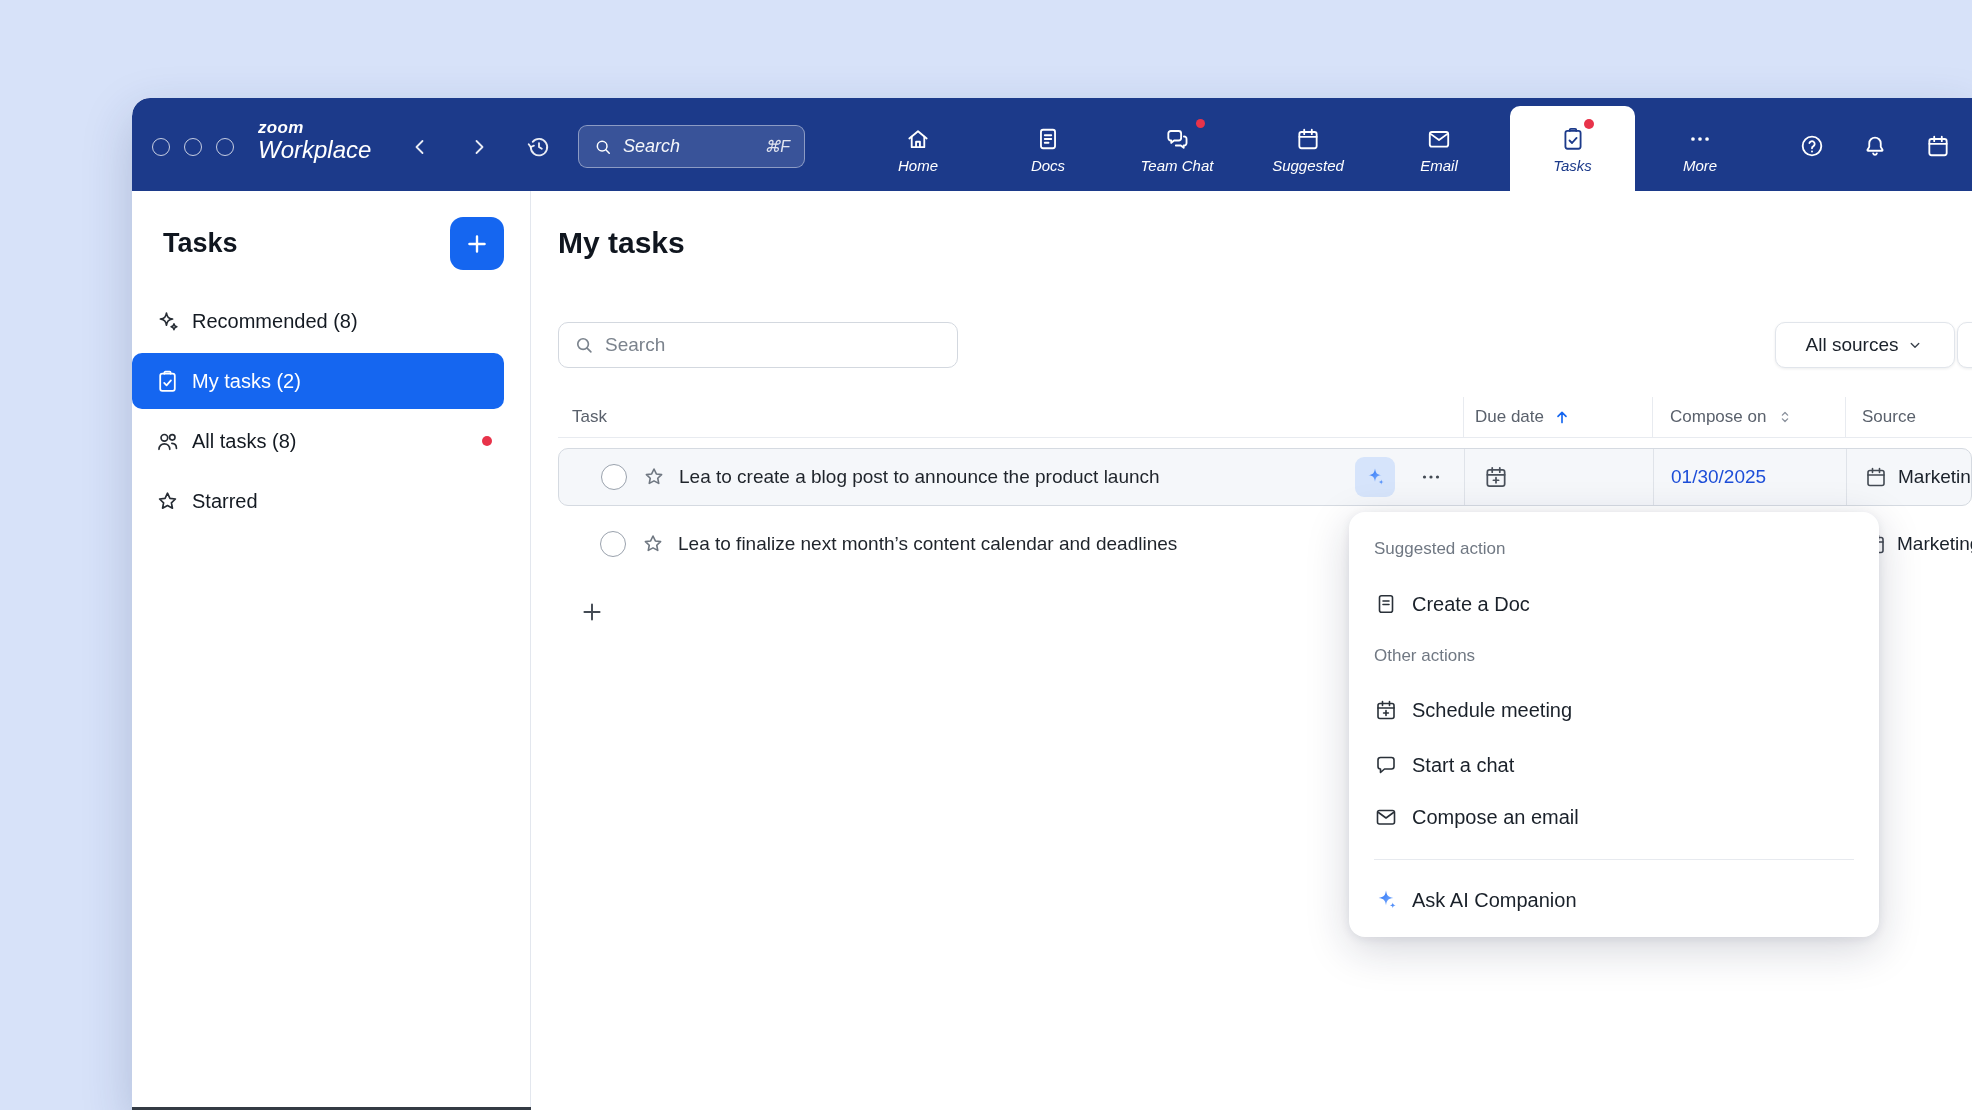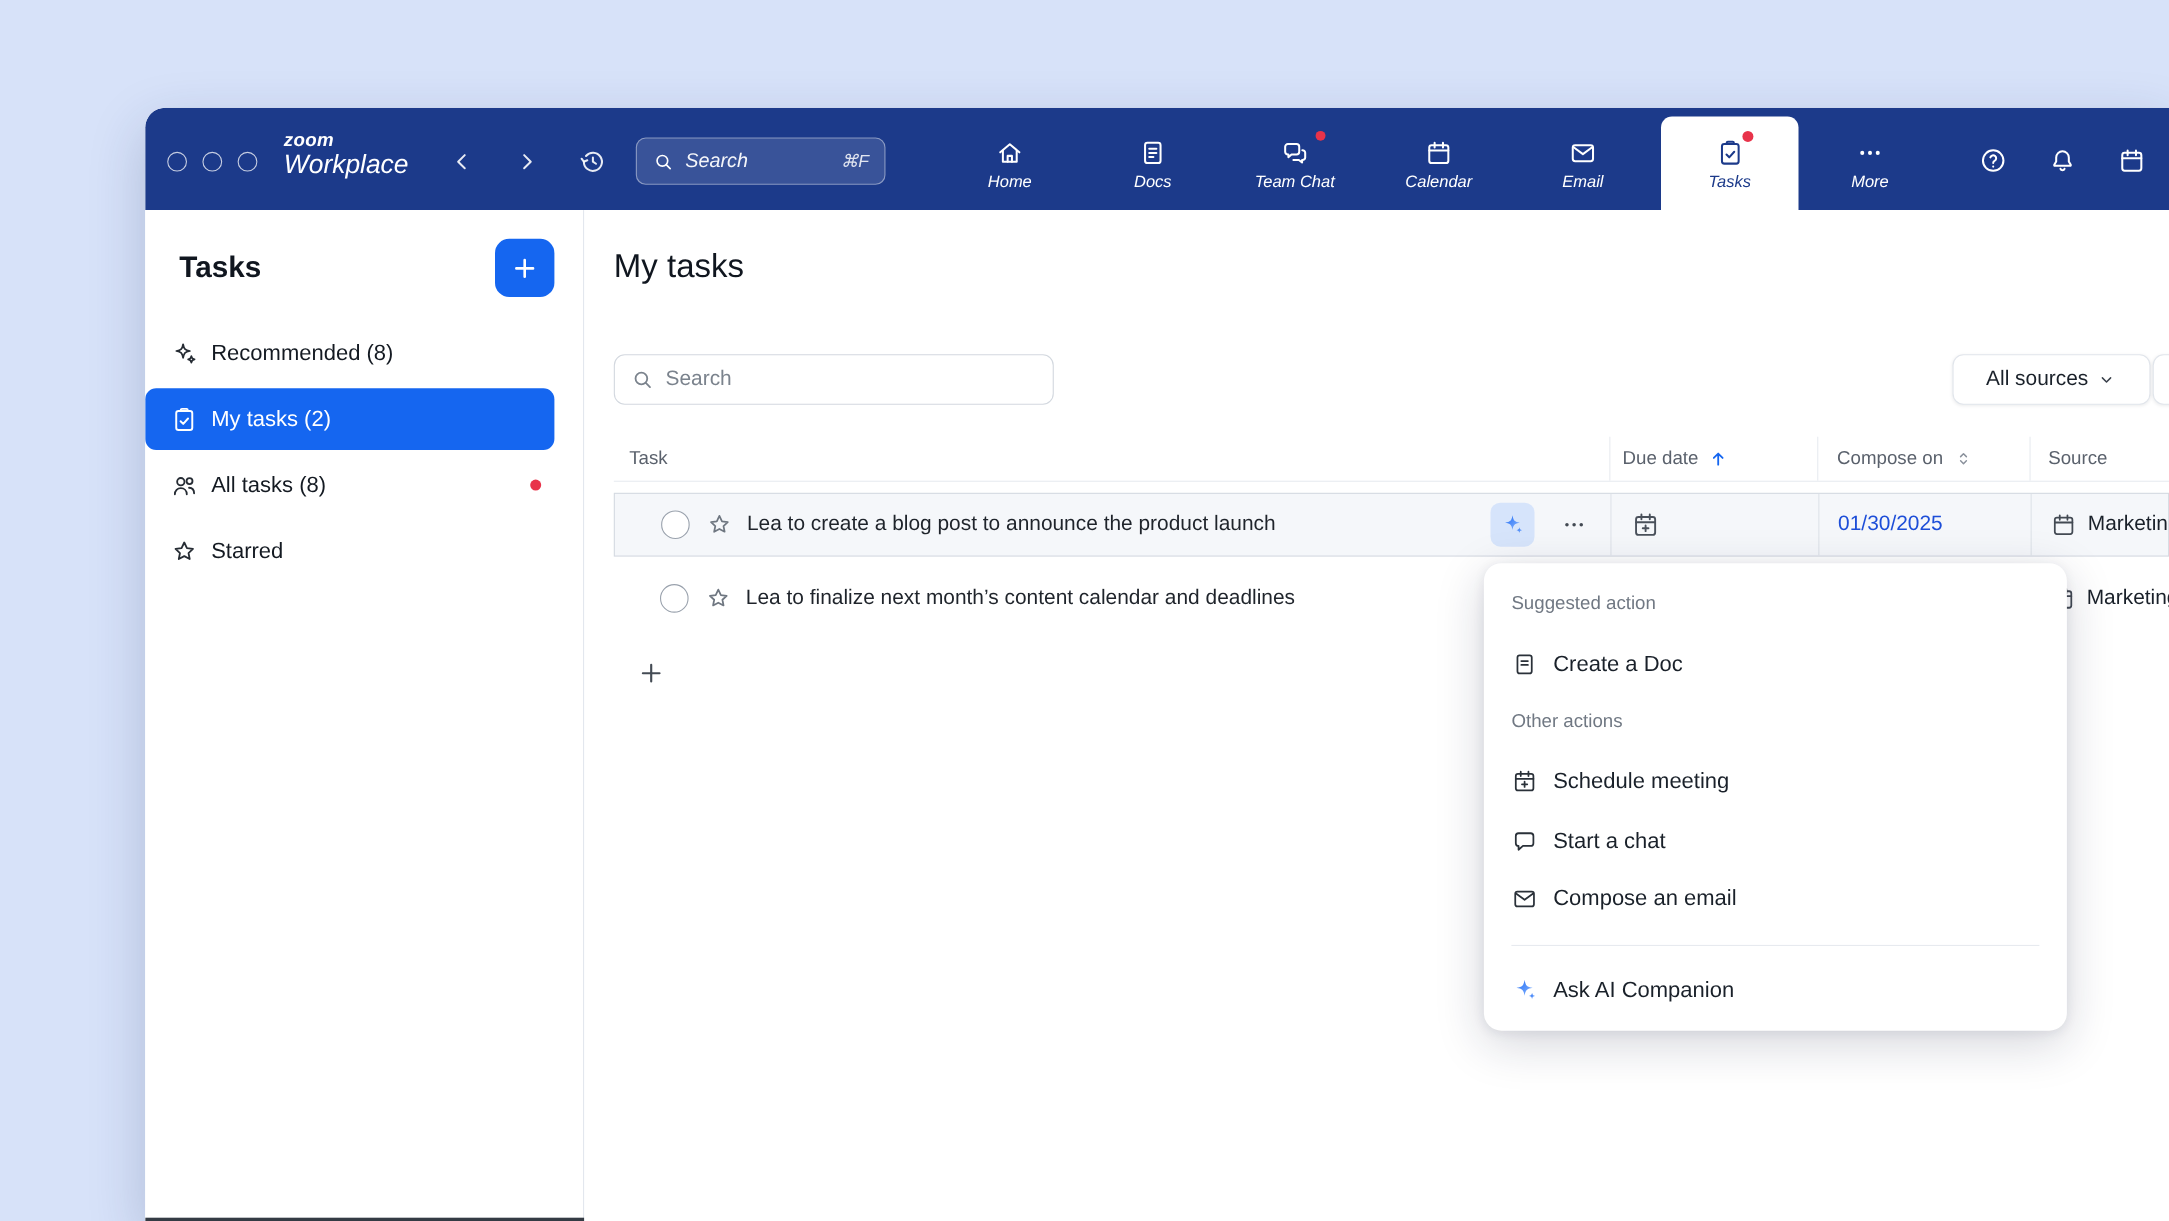--- a/index.html
+++ b/index.html
@@ -48,21 +48,21 @@
   .sb-item { height:56px; margin-bottom:4px; border-radius:10px; display:flex; align-items:center;
              padding-left:23px; font-size:20px; color:#141a22; cursor:pointer; }
   .sb-item .ic { width:25px; height:25px; margin-right:12px; color:#262c34; flex:0 0 auto; }
   .sb-item.selected { background:#1566f0; color:#fff; }
   .sb-item.selected .ic { color:#fff; }
   .sb-dot { width:10px; height:10px; border-radius:50%; background:#e8334a; margin-left:auto; margin-right:12px; }
   .sb-edge { position:absolute; left:0; bottom:0; width:399px; height:3px; background:#343b44; }
 
   
   .main { position:absolute; left:400px; top:93px; right:0; bottom:0; background:#fff; overflow:hidden; }
-  .main-title { position:absolute; left:26px; top:35px; font-size:30px; font-weight:400; color:#10161f; }
+  .main-title { position:absolute; left:26px; top:35px; font-size:30px; font-weight:700; color:#10161f; }
   .m-search { position:absolute; left:26px; top:131px; width:400px; height:46px; border:1px solid #d3d8df;
               border-radius:10px; display:flex; align-items:center; padding:0 14px; gap:10px; background:#fff; }
   .m-search .ic { width:22px; height:22px; color:#7b838d; flex:0 0 auto; }
   .m-search input { border:none; outline:none; flex:1; font-size:19px; color:#1a212a;
                     font-family:"Liberation Sans", sans-serif; background:transparent; }
   .m-search input::placeholder { color:#7b838d; }
   .sources { position:absolute; left:1243px; top:131px; width:180px; height:46px; background:#fff;
              border:1px solid #e1e5eb; border-radius:10px; box-shadow:0 1px 3px rgba(16,24,40,.08);
              display:flex; align-items:center; justify-content:center; gap:8px;
              font-size:19px; color:#1a212a; cursor:pointer; }
@@ -70,21 +70,21 @@
             border:1px solid #e1e5eb; border-radius:10px 0 0 10px; box-shadow:0 1px 3px rgba(16,24,40,.08); }
 
   .table { position:absolute; left:26px; top:206px; right:0; }
   .trow { display:grid; grid-template-columns:905px 189px 193px 1fr; align-items:stretch; }
   .thead { height:41px; border-bottom:1px solid #e8ebf0; }
   .thead .cell { display:flex; align-items:center; font-size:17px; color:#5a616c; }
   .cell { min-width:0; }
   .cell.c2, .cell.c3, .cell.c4 { border-left:1px solid #e8ebf0; }
   .row { height:58px; }
   .row .cell { display:flex; align-items:center; }
-  .row1 { margin-top:10px; background:#f5f7fa; border:1px solid #d5dae1; border-radius:0; }
+  .row1 { margin-top:10px; background:#f5f7fa; border:1px solid #d5dae1; border-radius:10px; }
   .row1 .cell.c2, .row1 .cell.c3, .row1 .cell.c4 { border-left:1px solid #dfe3e9; }
   .row2 { margin-top:9px; background:#fff; }
   .task-cell { padding-left:42px; gap:0; }
   .chk { width:26px; height:26px; border-radius:50%; border:1.6px solid #9aa2ad; flex:0 0 auto; cursor:pointer; background:#fff; }
   .row-star { width:24px; height:24px; color:#6f7781; margin-left:15px; flex:0 0 auto; cursor:pointer; }
   .task-text { font-size:19px; color:#1f242b; margin-left:13px; white-space:nowrap; overflow:hidden; cursor:pointer; }
   .ai-btn { margin-left:auto; width:40px; height:40px; border-radius:9px; background:#d6e4fb; border:none;
             display:flex; align-items:center; justify-content:center; cursor:pointer; flex:0 0 auto; }
   .more-btn { width:26px; height:26px; margin-left:23px; margin-right:20px; color:#434a53;
               display:flex; align-items:center; justify-content:center; cursor:pointer; flex:0 0 auto; }
@@ -175,21 +175,21 @@
         <path d="M18.4 9.7h.2a2.2 2.2 0 0 1 2.2 2.2v3.9a2.2 2.2 0 0 1-2.2 2.2h-.4v2.1l-2.7-2.1h-4.6"></path>
         </svg>
       <span class="lbl">Team Chat</span>
       <span class="dot" style="left:74px; top:-7px; width:9px; height:9px;"></span>
     </div>
     <div class="nav-item" style="left:1121px">
       <svg viewBox="0 0 24 24" width="26" height="26" fill="none" stroke="currentColor" stroke-width="1.7" stroke-linecap="round" stroke-linejoin="round">
         <rect x="4" y="5.5" width="16" height="15" rx="2"></rect>
           <path d="M4 10h16M8.5 3.5v4M15.5 3.5v4"></path>
         </svg>
-      <span class="lbl">Calendar</span>
+      <span class="lbl">Suggested</span>
     </div>
     <div class="nav-item" style="left:1252px">
       <svg viewBox="0 0 24 24" width="26" height="26" fill="none" stroke="currentColor" stroke-width="1.7" stroke-linecap="round" stroke-linejoin="round">
         <rect x="3.5" y="5.5" width="17" height="13.5" rx="2"></rect>
           <path d="m4.5 7.5 7.5 5.5 7.5-5.5"></path>
         </svg>
       <span class="lbl">Email</span>
     </div>
 
     <div class="tab-active">

